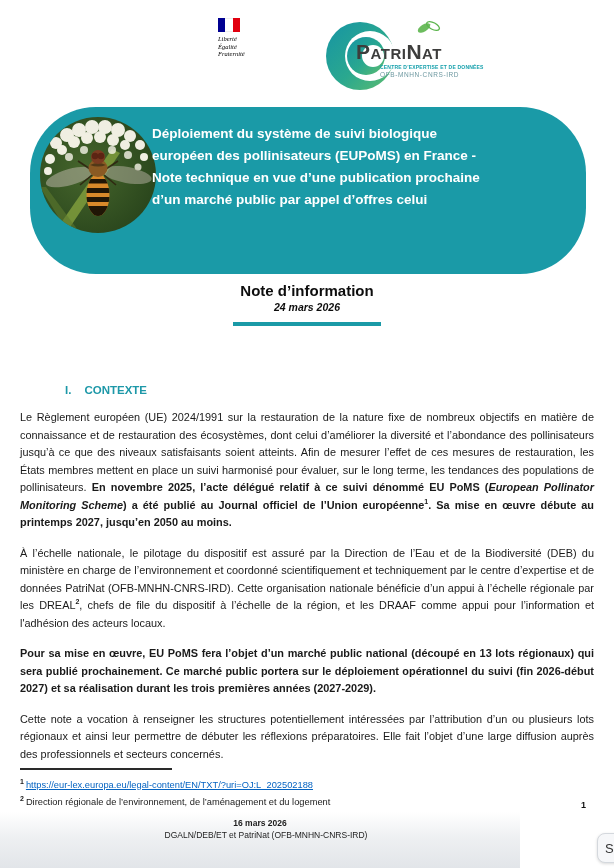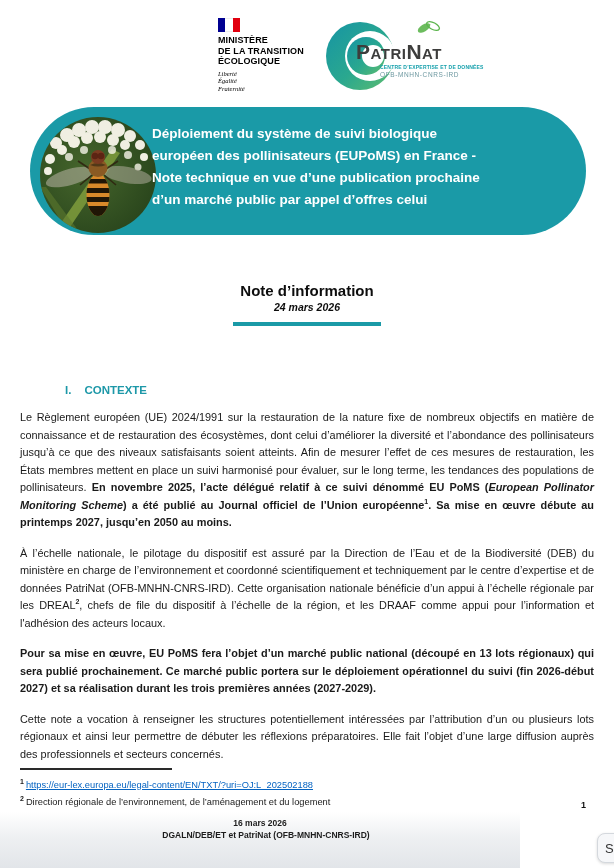--- a/index.html
+++ b/index.html
@@ -24,21 +24,21 @@
   .motto { margin-top:3px; font-family:"Liberation Serif", serif; font-style:italic; font-size:6.5px; line-height:7.5px; color:#000; }
   .motto span { display:block; }
 
   .patrinat { position:absolute; left:324px; top:0; width:130px; height:86px; }
   .patrinat svg { position:absolute; left:0; top:2px; }
   .pn-wordmark { position:absolute; left:32px; top:26px; font-size:21px; font-weight:700; color:#3d3d3c; font-variant:small-caps; letter-spacing:.5px; }
   .pn-cap1 { position:absolute; left:56px; top:50px; font-size:5px; letter-spacing:.2px; color:#16a0ac; font-weight:bold; white-space:nowrap; }
   .pn-cap2 { position:absolute; left:56px; top:57px; font-size:6.5px; letter-spacing:.6px; color:#6d98a0; white-space:nowrap; }
 
   
-  .banner { position:absolute; left:30px; top:107px; width:556px; height:128px;
+  .banner { position:absolute; left:30px; top:107px; width:556px; height:167px;
             background:#1a9aa7; border-radius:66px; }
   .banner-photo { position:absolute; left:10px; top:10px; width:116px; height:116px;
                   border-radius:50%; overflow:hidden; }
   .banner-title { position:absolute; left:122px; top:16px; width:424px;
                   color:#ffffff; font-weight:bold; font-size:13.5px; line-height:22px; }
 
   
   .note-header { position:absolute; left:0; top:282px; width:614px; text-align:center; }
   .note-title { font-size:15px; font-weight:bold; color:#0d0d0d; }
   .note-date { font-size:10.5px; font-weight:bold; margin-top:2px; color:#0d0d0d;font-style:italic; }
@@ -62,44 +62,39 @@
   .fn sup { vertical-align:super; font-size:7px; font-weight:bold; margin-right:2px; }
   .fn a { color:#0563c1; text-decoration:underline; cursor:pointer; }
 
   .page-number { position:absolute; right:28px; top:800px; font-size:9px; font-weight:bold; color:#111; }
 
   
   .footer-band { position:absolute; left:0; bottom:0; width:520px; height:56px;
                  background:linear-gradient(#ffffff 0%, #eef0f2 45%, #e2e5e9 100%);
                  text-align:center; padding-top:5px; }
   .footer-date { font-size:8.5px; font-weight:600; color:#1c1c1c; line-height:12px; }
-  .footer-attrib { font-size:8.5px; font-weight:bold; color:#1c1c1c; line-height:12px;padding-left:12px; }
+  .footer-attrib { font-size:8.5px; font-weight:normal; color:#1c1c1c; line-height:12px;padding-left:12px; }
 
   
   .float-btn { position:absolute; left:597px; top:833px; width:36px; height:30px;
                background:#f6f7f9; border:1px solid #d4d8dd; border-radius:8px;
                box-shadow:0 1px 3px rgba(0,0,0,.15);
                font-size:13px; color:#333; display:flex; align-items:center; justify-content:flex-start;
                padding-left:7px; cursor:pointer; }
 </style>
 </head>
 <body>
 
 <header class="logos">
 
   <div class="ministry">
     <div class="flag">
       <span class="b"></span>
         <span class="w"></span>
         <span class="r"></span>
-    </div>
-    <div class="ministry-name">
-      <span>MINISTÈRE</span>
-      <span>DE LA TRANSITION</span>
-      <span>ÉCOLOGIQUE</span>
     </div>
     <div class="motto">
       <span>Liberté</span>
       <span>Égalité</span>
       <span>Fraternité</span>
     </div>
   </div>
 
   <div class="patrinat">
     <svg width="130" height="82" viewBox="0 0 130 82">

